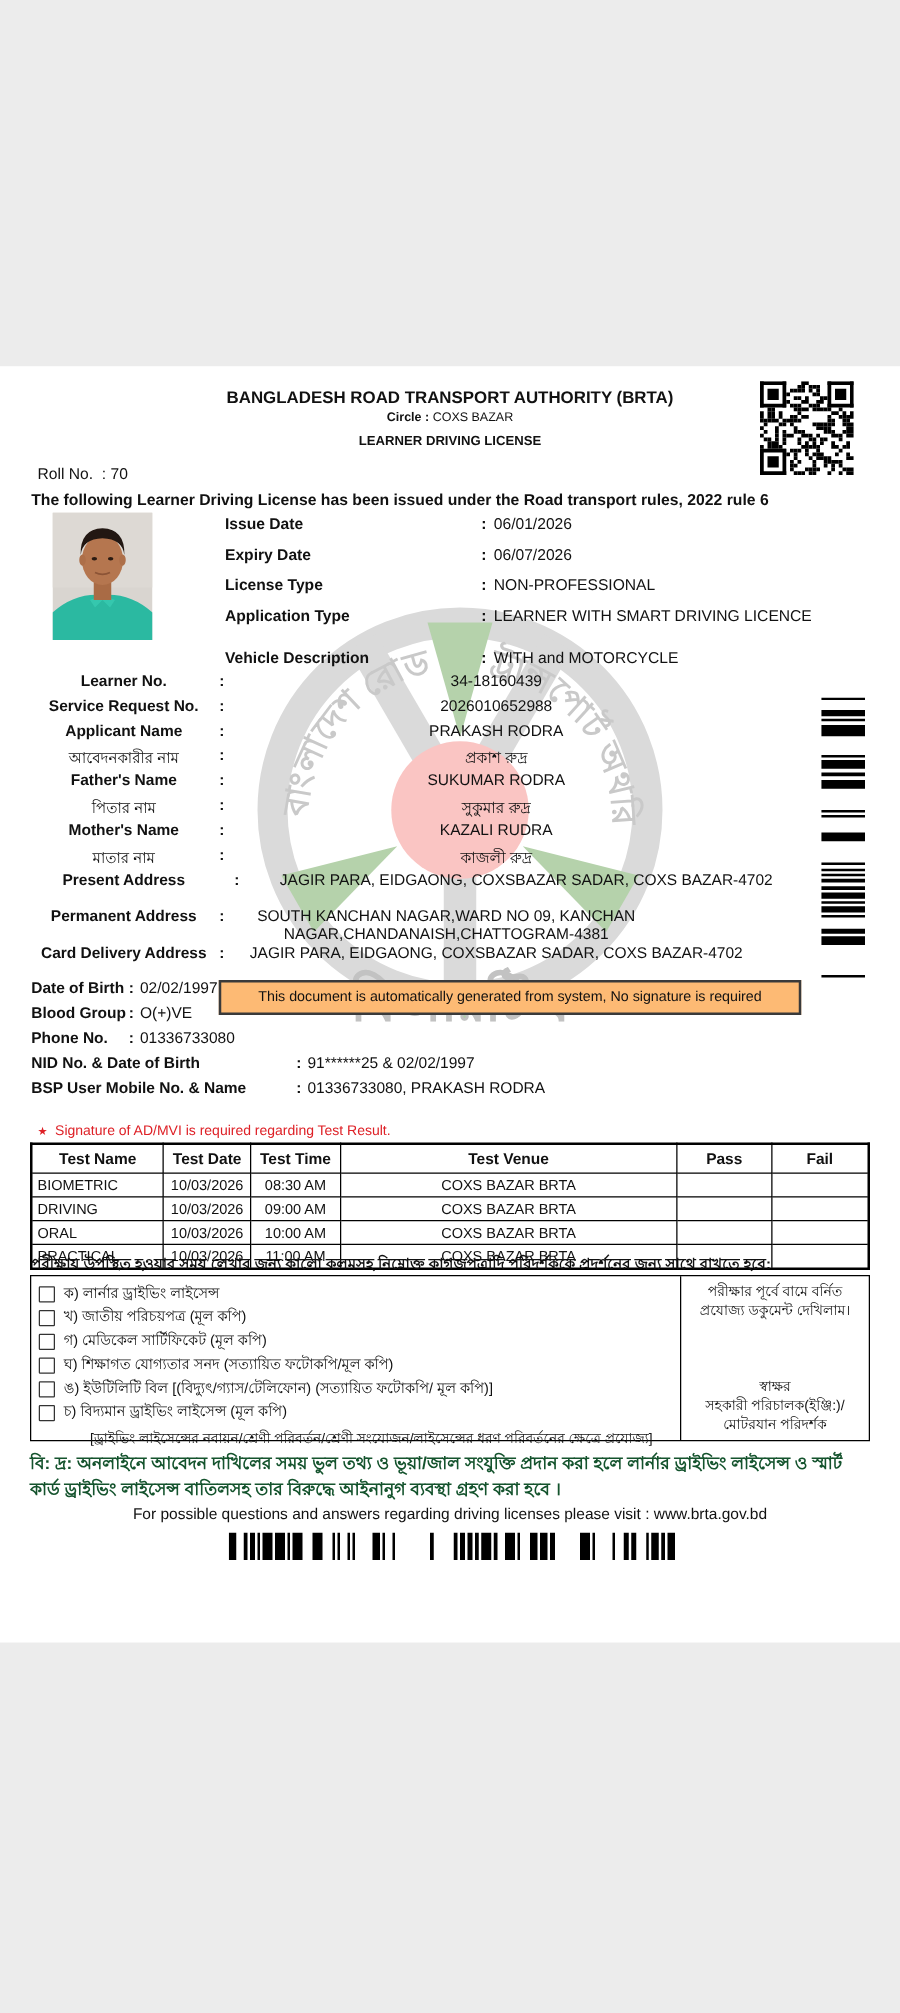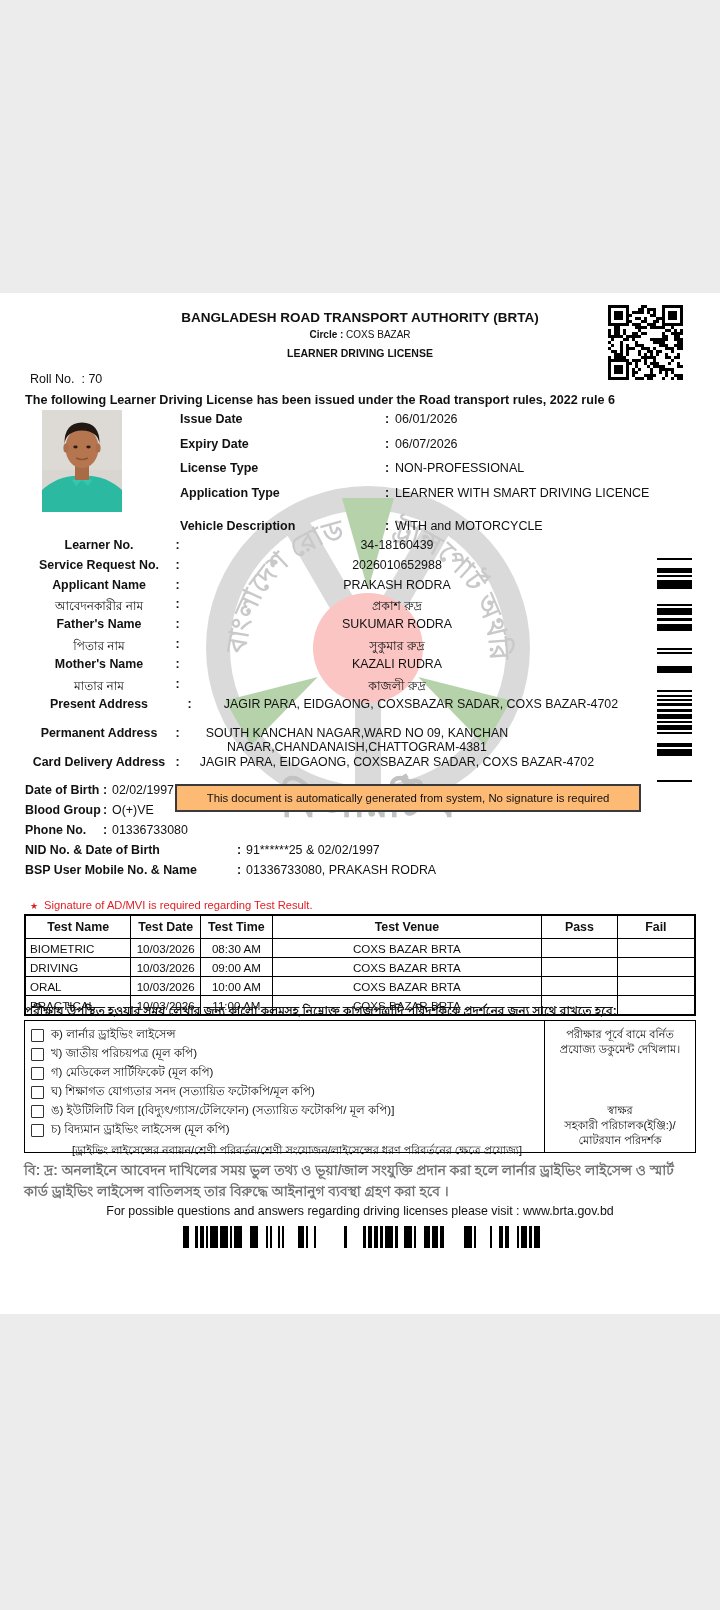--- a/index.html
+++ b/index.html
@@ -54,21 +54,21 @@
 
   .instr{position:absolute;left:25px;top:709px;width:680px;font-size:12px;font-weight:bold;}
   .ckbox{position:absolute;left:24px;top:727px;width:670px;height:131px;border:1.5px solid #000;display:flex;}
   .ckleft{width:520px;border-right:1.5px solid #000;padding:5px 2px 0 6px;box-sizing:border-box;text-align:center;}
   .ckrow{display:flex;align-items:center;height:19px;font-size:11.6px;}
   .ckrow .box{width:11px;height:11px;border:1.4px solid #333;margin-right:7px;flex:none;border-radius:1px;}
   .ckbracket{font-size:11px;margin:2px 0 0 21px;}
   .ckright{flex:1;display:flex;flex-direction:column;justify-content:space-between;padding:6px 4px 4px 4px;text-align:center;font-size:11.2px;box-sizing:border-box;}
   .ckright .rb{line-height:15px;}
 
-  .warn{position:absolute;left:24px;top:867px;width:674px;font-size:13.8px;font-weight:bold;color:#737373;line-height:21px;}
+  .warn{position:absolute;left:24px;top:867px;width:674px;font-size:13.8px;font-weight:bold;color:#14532d;line-height:21px;}
   .visit{position:absolute;left:0;top:911px;width:720px;text-align:center;font-size:12.4px;}
   .hbar{position:absolute;left:183px;top:933px;width:357px;height:22px;}
   .vbar{position:absolute;left:657px;top:265px;width:35px;height:228px;}
 </style>
 </head>
 <body>
 
 <div class="page">
 
   <svg class="wm" viewBox="-200 -200 400 400">

